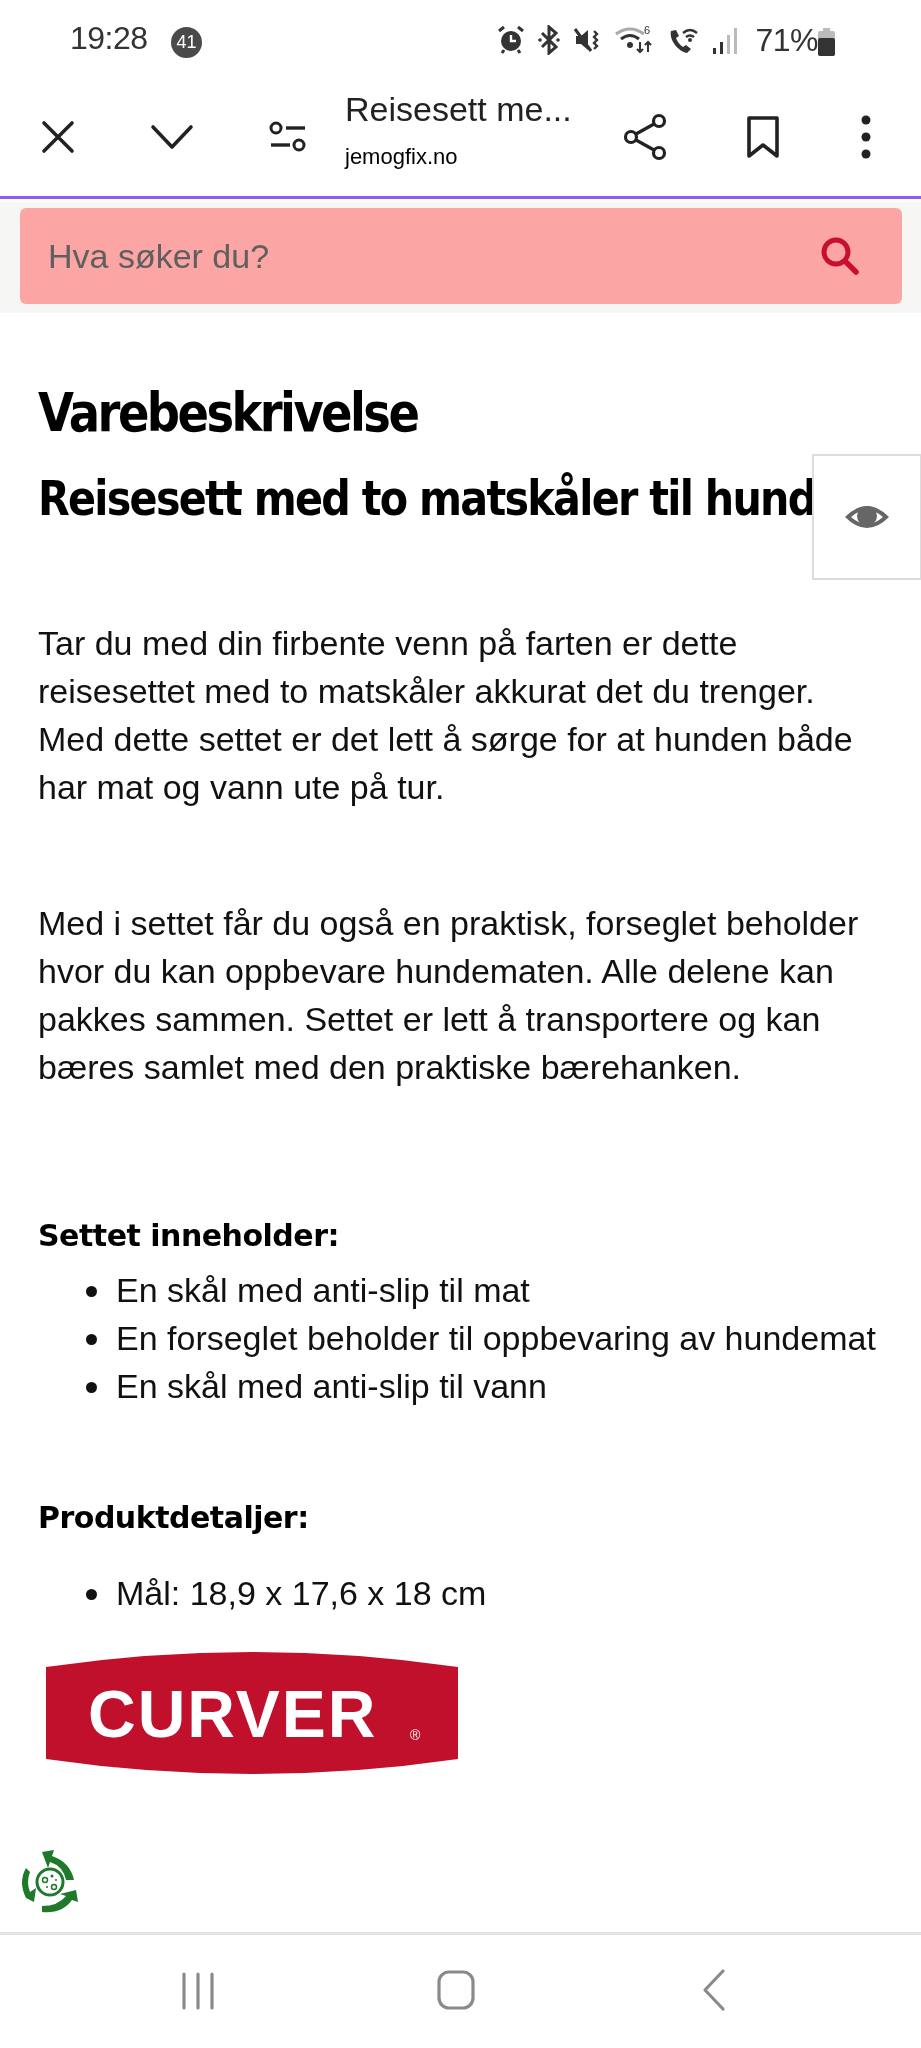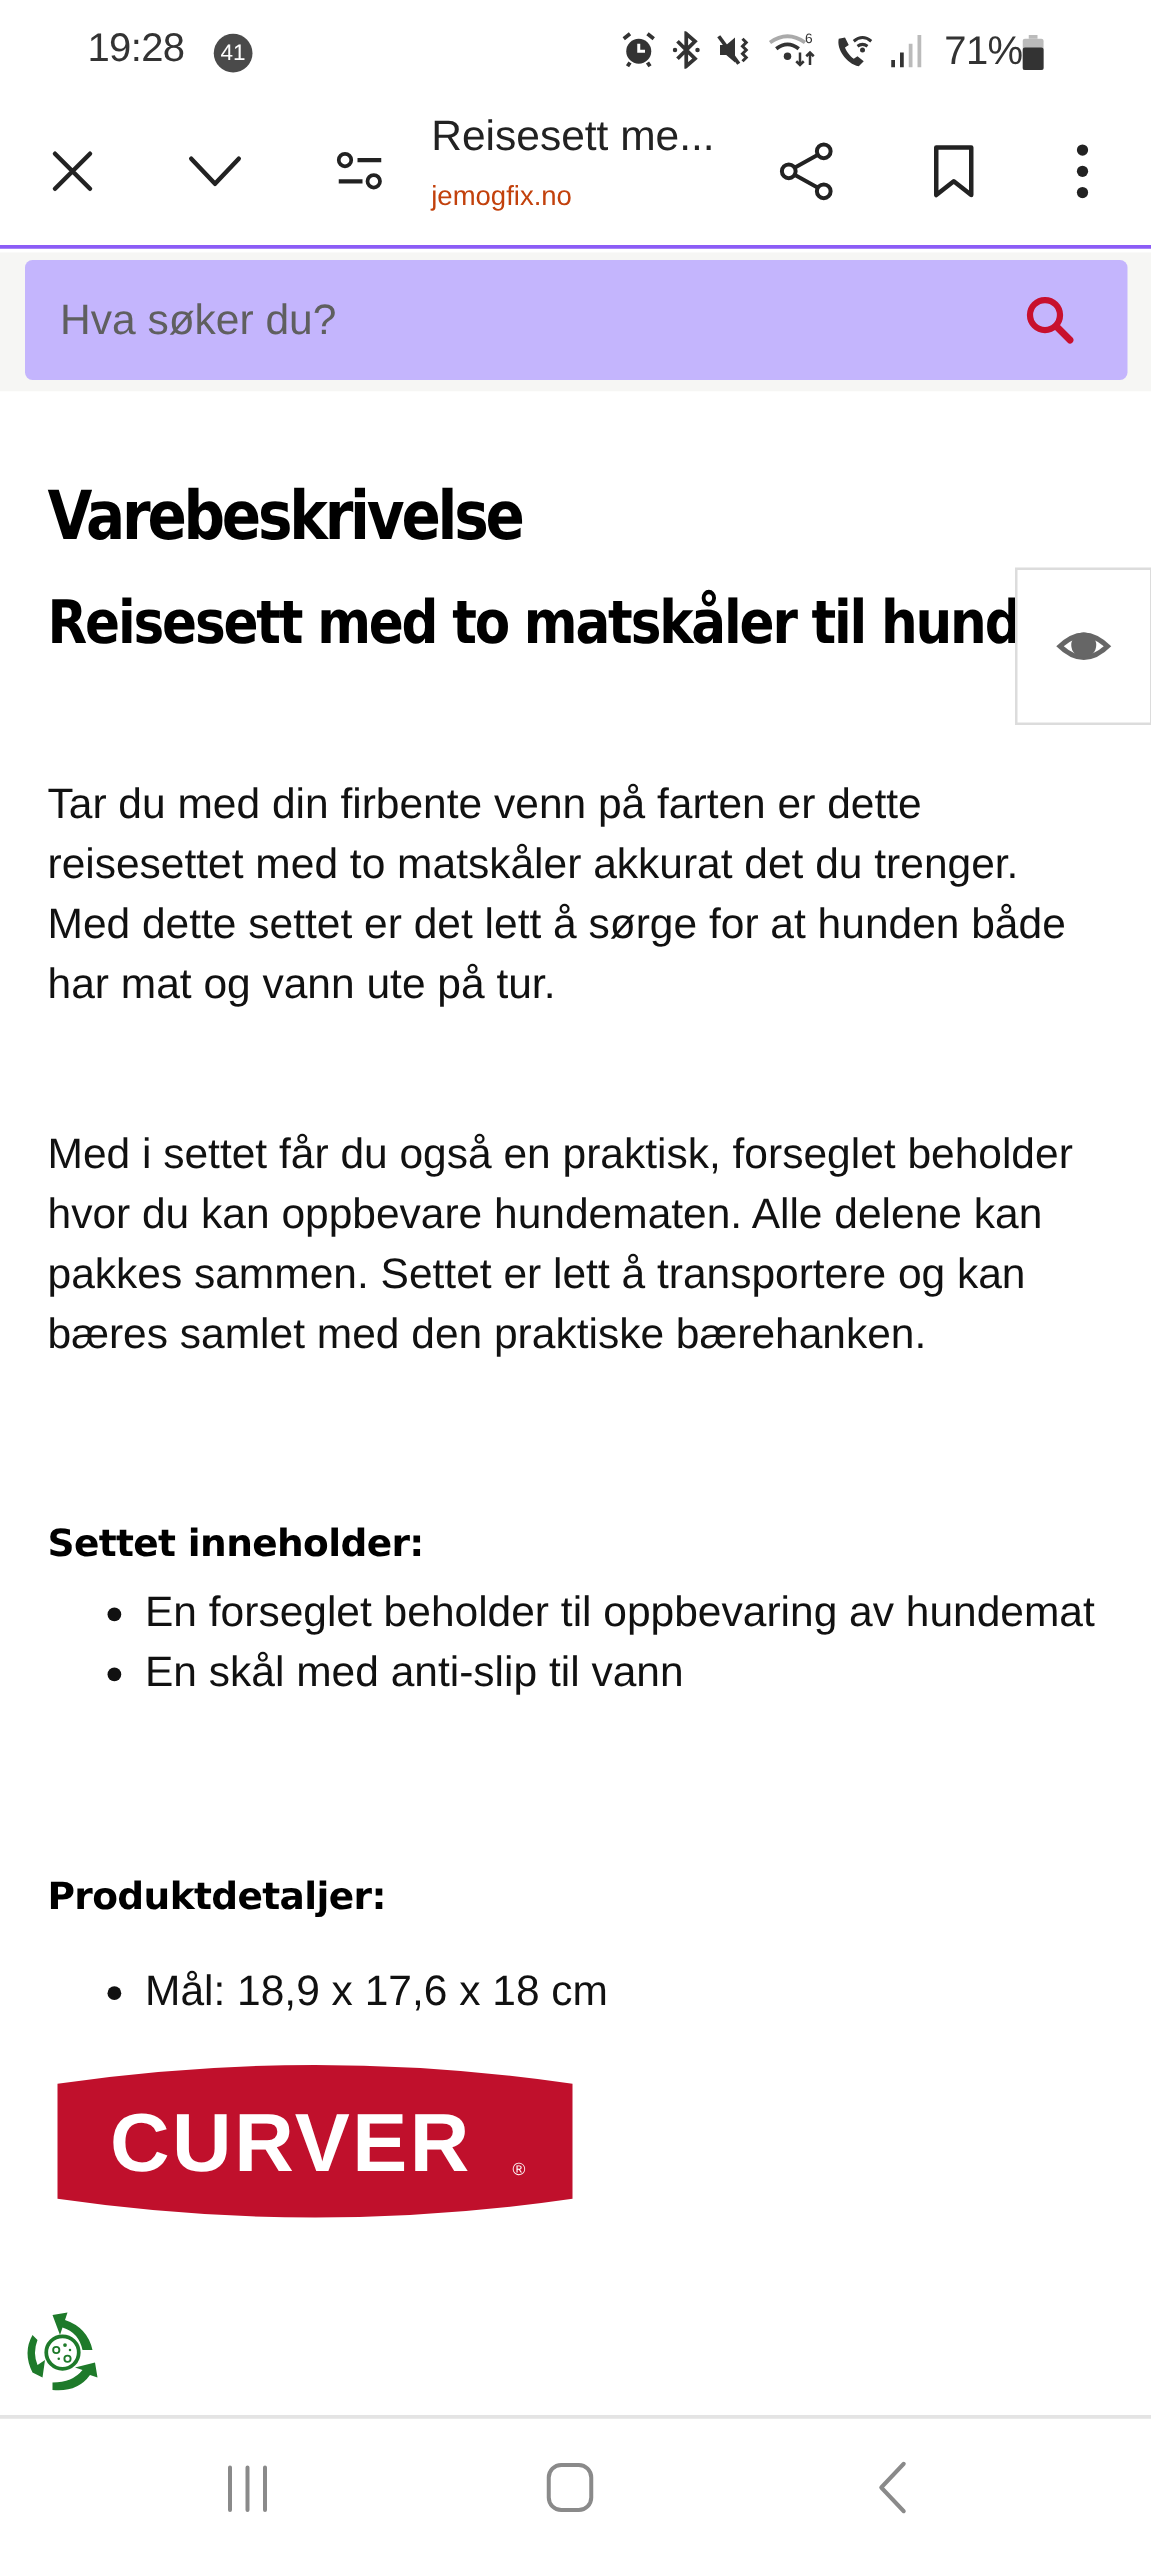--- a/index.html
+++ b/index.html
@@ -12,25 +12,25 @@
   .notif-badge { position: absolute; left: 171px; top: 27px; width: 31px; height: 31px; border-radius: 50%; background: #4a4a4a; color: #fff; font-size: 18px; text-align: center; line-height: 31px; }
   .status-icons { position: absolute; right: 103px; top: 22px; display: flex; align-items: center; gap: 13px; height: 36px; }
   .status-icons svg { display: block; }
   .battery-pct { font-size: 32px; color: #333; margin-left: 4px; letter-spacing: -0.5px; }
   .battery { position: absolute; right: 86px; top: 28px; width: 17px; height: 28px; }
 
   
   .toolbar { position: absolute; left: 0; top: 80px; width: 921px; height: 119px; background: #fff; border-bottom: 3px solid #8b5cf6; }
   .tb-icon { position: absolute; top: 27px; width: 60px; height: 60px; display: flex; align-items: center; justify-content: center; }
   .tb-title { position: absolute; left: 345px; top: 10px; font-size: 34px; color: #222; white-space: nowrap; }
-  .tb-url { position: absolute; left: 345px; top: 64px; font-size: 22px; color: #c2410c; }
+  .tb-url { position: absolute; left: 345px; top: 64px; font-size: 22px; color: #000000; }
 
   
   .search-wrap { position: absolute; left: 0; top: 202px; width: 921px; height: 111px; background: #f6f6f4; }
-  .search-box { position: absolute; left: 20px; top: 6px; width: 882px; height: 96px; background: #c4b5fd; border-radius: 6px; }
+  .search-box { position: absolute; left: 20px; top: 6px; width: 882px; height: 96px; background: #fca5a5; border-radius: 6px; }
   .search-input { position: absolute; left: 28px; top: 0; height: 96px; width: 760px; border: none; outline: none; background: transparent; font-size: 34px; color: #555; font-family: "Liberation Sans", sans-serif; }
   .search-input::placeholder { color: #5f5f5f; }
   .search-btn { position: absolute; right: 40px; top: 26px; width: 44px; height: 44px; }
 
   
   .content { position: absolute; left: 38px; top: 313px; width: 840px; }
   .section-title { position: absolute; left: 0; top: 68px; font-family: "DejaVu Sans", sans-serif; font-weight: bold; font-size: 54px; color: #000; letter-spacing: -3px; transform: scaleX(0.86); transform-origin: left center; white-space: nowrap; }
   .product-title { position: absolute; left: 0; top: 148px; width: 910px; font-family: "DejaVu Sans", sans-serif; font-weight: bold; font-size: 48px; line-height: 74px; color: #000; letter-spacing: -2px; transform: scaleX(0.86); transform-origin: left top; }
   .eye-box { position: absolute; left: 774px; top: 141px; width: 110px; height: 126px; border: 2px solid #dcdcdc; background: #fff; display: flex; align-items: center; justify-content: center; }
 
@@ -182,20 +182,21 @@
         <path d="M8 16 Q24 2 40 16 Q24 30 8 16z" fill="#fff"></path>
         <circle cx="24" cy="15" r="10" fill="#666"></circle>
       </svg>
   </div>
 
   <p class="desc p1">Tar du med din firbente venn på farten er dette reisesettet med to matskåler akkurat det du trenger. Med dette settet er det lett å sørge for at hunden både har mat og vann ute på tur.</p>
   <p class="desc p2">Med i settet får du også en praktisk, forseglet beholder hvor du kan oppbevare hundematen. Alle delene kan pakkes sammen. Settet er lett å transportere og kan bæres samlet med den praktiske bærehanken.</p>
 
   <h3 class="subhead h-contents">Settet inneholder:</h3>
   <ul class="bullets b-contents">
+    <li>En skål med anti-slip til mat</li>
     <li>En forseglet beholder til oppbevaring av hundemat</li>
     <li>En skål med anti-slip til vann</li>
   </ul>
 
   <h3 class="subhead h-details">Produktdetaljer:</h3>
   <ul class="bullets b-details">
     <li>Mål: 18,9 x 17,6 x 18 cm</li>
   </ul>
 
   <div class="curver-logo">

